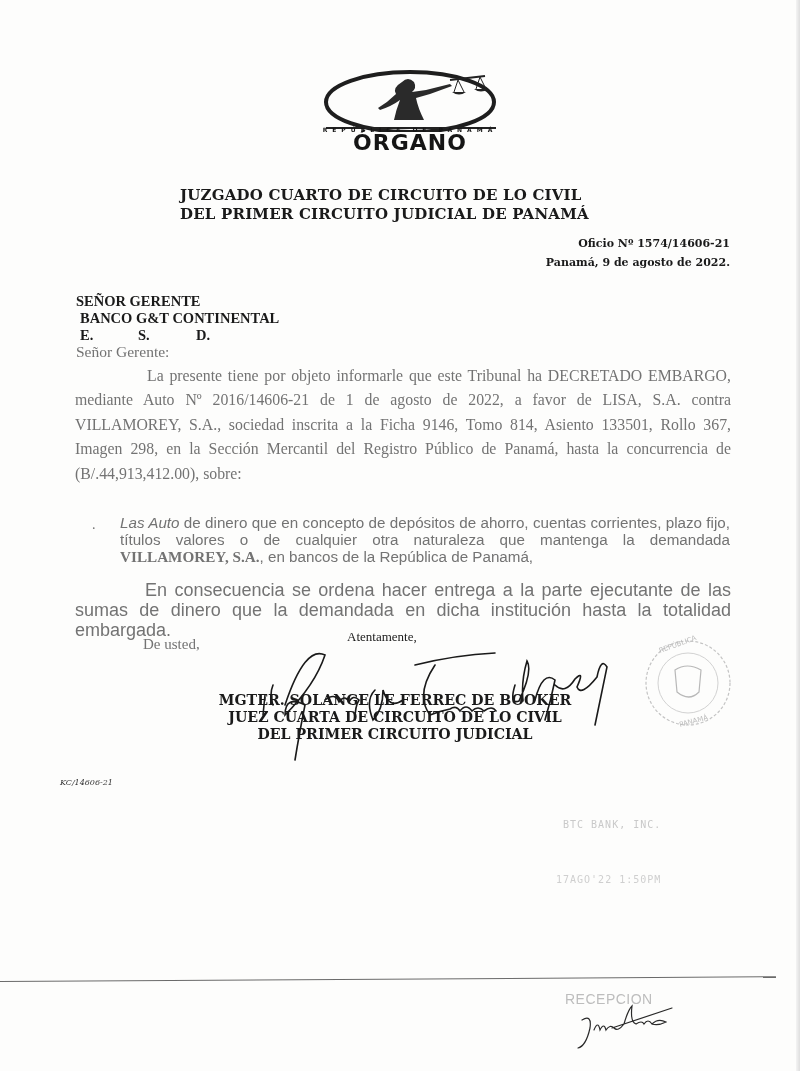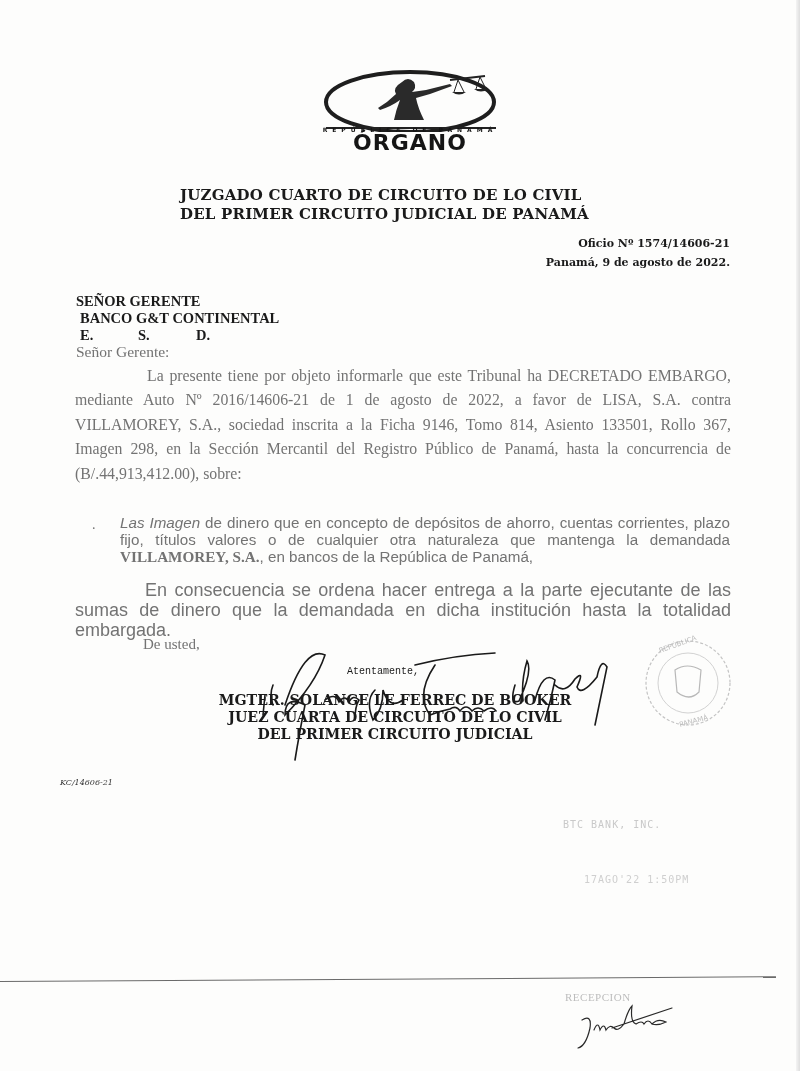--- a/index.html
+++ b/index.html
@@ -65,36 +65,36 @@
     #para2 .it { font-style: italic; }
 
     #para3 {
       left: 75px; top: 580px; width: 656px;
       line-height: 20px; text-align: justify; text-indent: 70px;
       font-size: 18px;
       font-family: "Liberation Sans", sans-serif;
     }
 
     #closing { left: 143px; top: 636px; font-size: 15px; }
-    #atentamente { left: 347px; top: 666px; font-size: 10px; font-family: Liberation Mono, monospace; }
+    #atentamente { left: 347px; top: 629px; font-size: 13px; font-family: Liberation Serif, serif; }
 
     .signer {
       left: 200px; width: 390px; text-align: center;
       font-weight: bold; font-size: 14.2px; line-height: 17px;
       font-family: "DejaVu Serif", serif;
     }
     #signer1 { top: 692px; }
     #signer2 { top: 709px; }
     #signer3 { top: 726px; }
 
     #initials { left: 60px; top: 778px; font-size: 8px; font-style: italic; color: #333; }
 
     #stamp-bank { left: 563px; top: 819px; font-family: "DejaVu Sans Mono", monospace; font-size: 10px; color: #c9c9c9; letter-spacing: 1px; }
-    #stamp-date { left: 584px; top: 874px; font-family: "DejaVu Sans Mono", monospace; font-size: 10px; color: #cfcfcf; letter-spacing: 1px; }
-    #stamp-recepcion { left: 565px; top: 991px; font-family: Liberation Serif, serif; font-size: 11px; color: #bdbdbd; letter-spacing: 0.5px; }
+    #stamp-date { left: 556px; top: 874px; font-family: "DejaVu Sans Mono", monospace; font-size: 10px; color: #cfcfcf; letter-spacing: 1px; }
+    #stamp-recepcion { left: 565px; top: 991px; font-family: Liberation Sans, sans-serif; font-size: 14px; color: #bdbdbd; letter-spacing: 0.5px; }
 
     #rule { left: 0; top: 981px; width: 776px; height: 1px; background: #6a6a6a; transform: rotate(-0.35deg); transform-origin: left; }
     #right-edge { left: 796px; top: 0; width: 4px; height: 1071px; background: linear-gradient(to right, #f4f4f4, #dedede); }
 
     #seal { left: 630px; top: 635px; width: 110px; height: 100px; }
     #signature { left: 255px; top: 645px; width: 400px; height: 130px; }
     #reception-sig { left: 572px; top: 1000px; width: 130px; height: 50px; }
   </style>
 </head>
 <body>
@@ -128,21 +128,21 @@
 <div id="addr2" class="abs addr">BANCO G&amp;T CONTINENTAL</div>
 <div id="addr3" class="abs addr">
   <span style="width:58px">E.</span><span style="width:58px">S.</span><span>D.</span>
 </div>
 
 <div id="salutation" class="abs body-text">Señor Gerente:</div>
 
 <div id="para1" class="abs body-text"><span>La presente tiene por objeto informarle que este Tribunal ha </span><b>DECRETADO EMBARGO</b><span>, mediante Auto Nº 2016/14606-21 de 1 de agosto de 2022, a favor de </span><b>LISA, S.A.</b><span> contra </span><b>VILLAMOREY, S.A.</b><span>, sociedad inscrita a la Ficha 9146, Tomo 814, Asiento 133501, Rollo 367, Imagen 298, en la Sección Mercantil del Registro Público de Panamá, hasta la concurrencia de </span><b>(B/.44,913,412.00)</b><span>, sobre:</span></div>
 
 <div id="bullet-dot" class="abs body-text">.</div>
-<div id="para2" class="abs body-text"><span class="it">Las Imagen</span><span> de dinero que en concepto de depósitos de ahorro, cuentas corrientes, plazo fijo, títulos valores o de cualquier otra naturaleza que mantenga la demandada </span><b style="font-family:'Liberation Serif',serif">VILLAMOREY, S.A.</b><span>, en bancos de la República de Panamá,</span></div>
+<div id="para2" class="abs body-text"><span class="it">Las Auto</span><span> de dinero que en concepto de depósitos de ahorro, cuentas corrientes, plazo fijo, títulos valores o de cualquier otra naturaleza que mantenga la demandada </span><b style="font-family:'Liberation Serif',serif">VILLAMOREY, S.A.</b><span>, en bancos de la República de Panamá,</span></div>
 
 <div id="para3" class="abs body-text">En consecuencia se ordena hacer entrega a la parte ejecutante de las sumas de dinero que la demandada en dicha institución hasta la totalidad embargada.</div>
 
 <div id="closing" class="abs body-text">De usted,</div>
 <div id="atentamente" class="abs">Atentamente,</div>
 
 <svg id="signature" class="abs" viewBox="0 0 400 130">
   <path d="M10 50 L8 70 M18 40 q-4 10 0 20 M30 60 q20 -60 40 -50 q-10 30 -40 60 q0 -20 20 -10 q-6 30 -10 55 M70 55 q10 -8 14 2 q6 -8 10 0 q4 -8 10 -2 q-4 6 -4 20 M120 45 q-10 10 -2 30 q10 -10 10 -30 q6 20 20 10 M160 20 q40 -10 80 -12 M180 20 q-20 30 -5 50 q10 -4 20 -6 q6 -4 10 2 q6 -8 12 0 q6 -6 12 0 q8 -6 12 0 M260 40 q-6 20 4 16 q14 -30 8 -40 q-6 20 -4 40 M280 55 q8 -30 20 -20 q-4 20 -10 40 M300 40 q10 10 20 -6 q10 -10 2 8 q4 10 20 -10 q4 -20 10 -10 L340 80" fill="none" stroke="#1a1a1a" stroke-width="1.6" stroke-linecap="round"></path>
 </svg>
 

